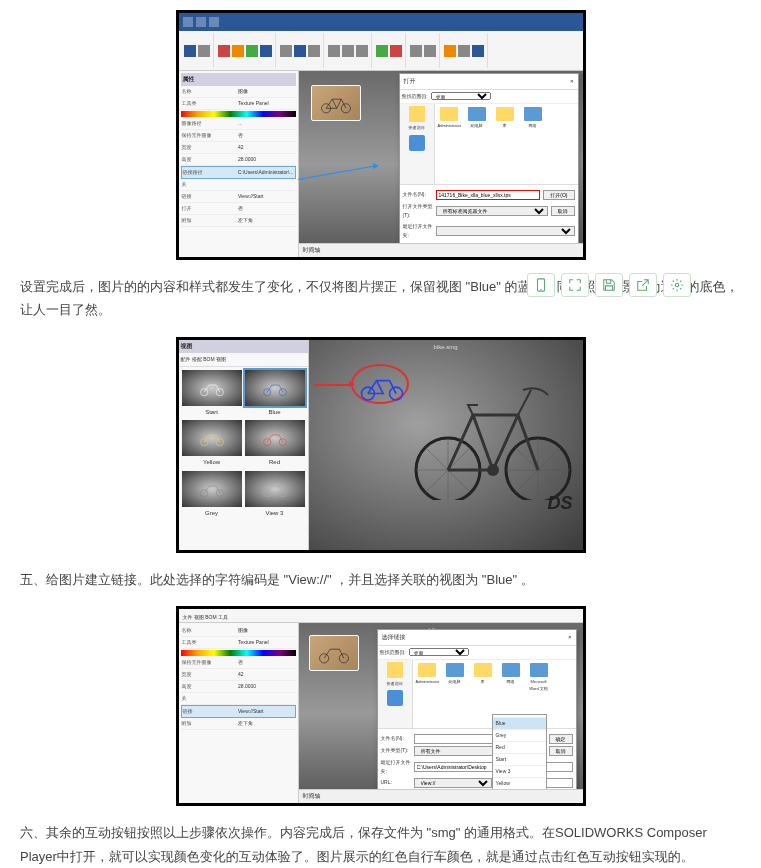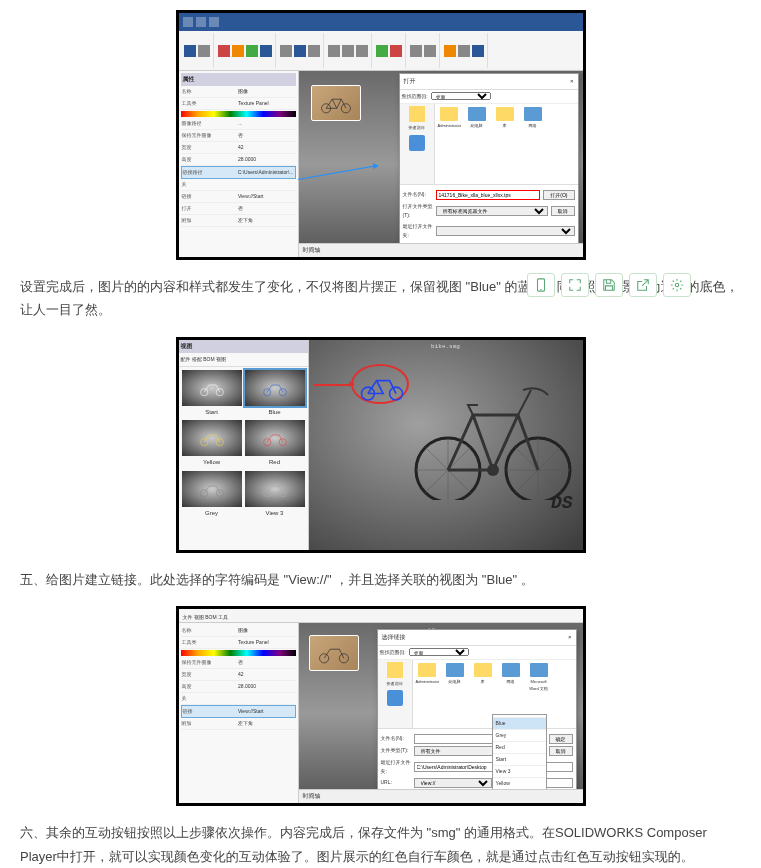--- a/index.html
+++ b/index.html
@@ -263,21 +263,20 @@
       justify-content: center;
       margin-bottom: 1px;
     }
     .view-cell.active .thumb {
       outline: 2px solid #5b9bd5;
     }
     .ss2-canvas {
       flex: 1;
       background: radial-gradient(ellipse at 40% 40%, #a0a0a0 0%, #3a3a3a 100%);
       position: relative;
-      font-family: Liberation Mono, monospace;
     }
     .red-circle {
       position: absolute;
       border: 2px solid #e03030;
       border-radius: 50%;
     }
     .big-bike {
       position: absolute;
     }
     .ds-logo {

